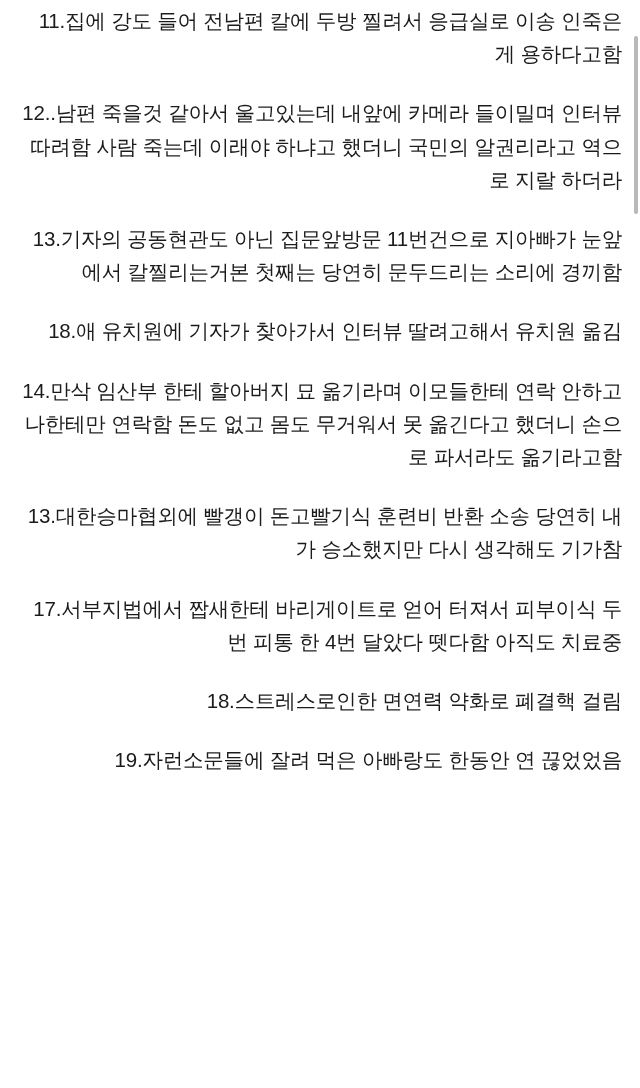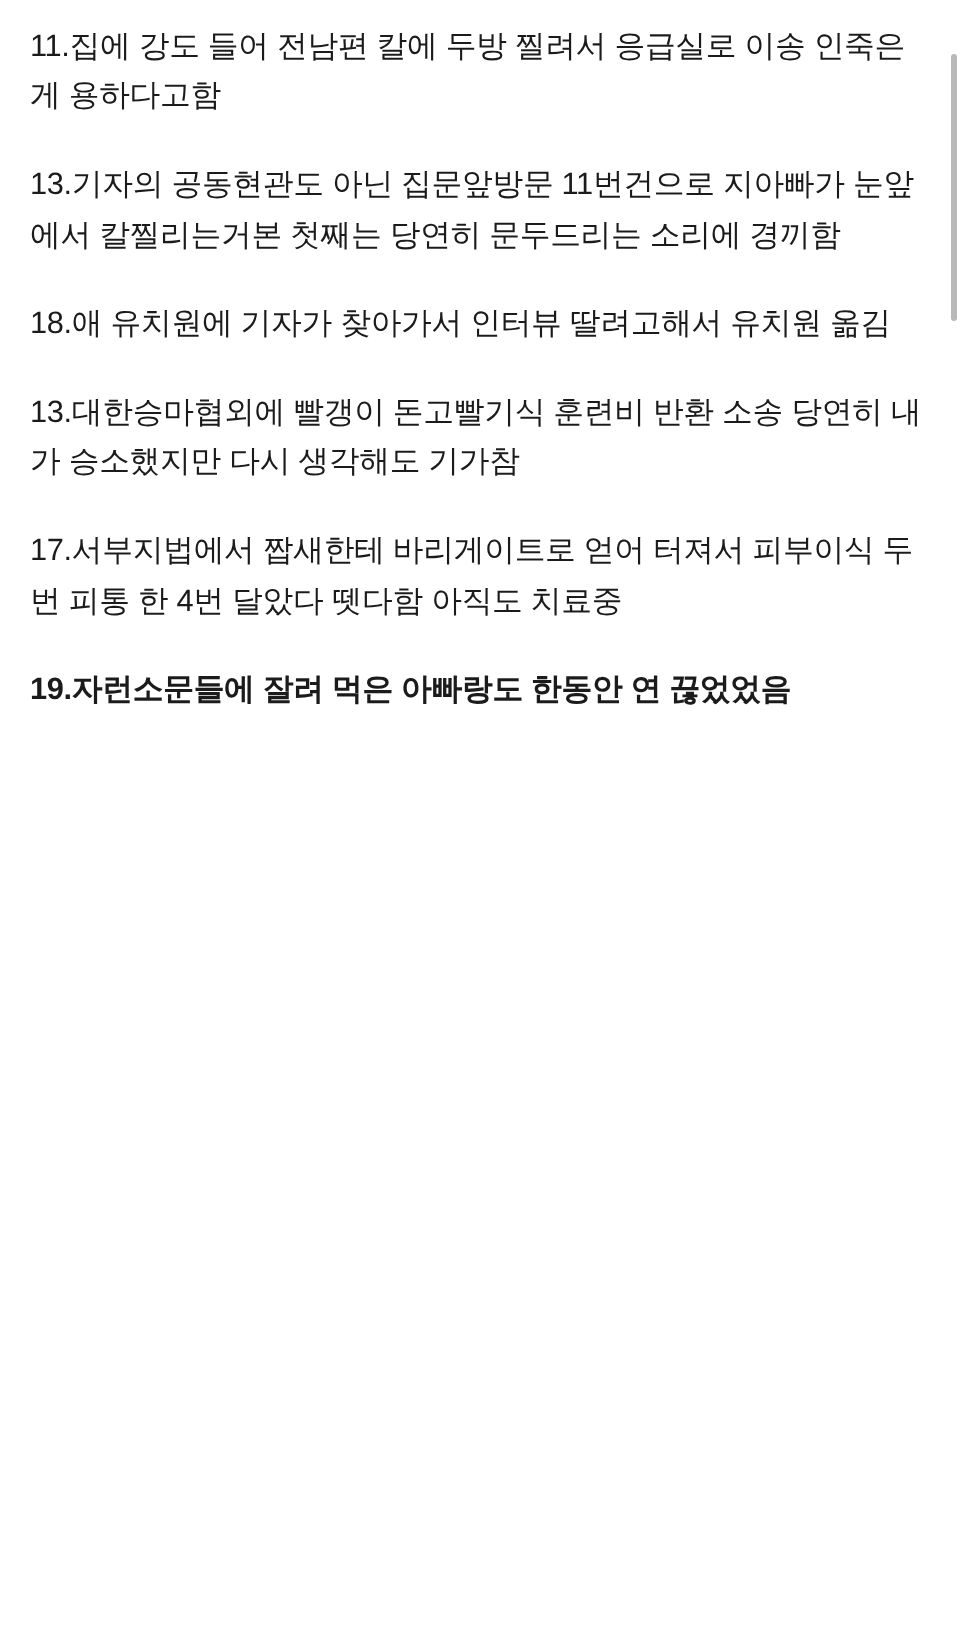--- a/index.html
+++ b/index.html
@@ -12,35 +12,35 @@
   }
   #page {
     position: relative;
     width: 640px;
     height: 1088px;
     background: #ffffff;
     overflow: hidden;
     box-sizing: border-box;
   }
   #content {
-    padding: 14px 18px 10px 20px;
+    padding: 4px 18px 10px 20px;
     box-sizing: border-box;
+    text-align: right;
   }
   .para {
     font-size: 20.5px;
     line-height: 1.62;
     color: #1b1b1b;
     letter-spacing: -0.2px;
     word-break: break-all;
     margin: 0 0 26px 0;
     white-space: pre-wrap;
   }
   .para:last-child {
     margin-bottom: 14px;
-    font-weight: bold;
   }
   
   #scrollbar-track {
     position: absolute;
     top: 0;
     right: 0;
     width: 7px;
     height: 1088px;
     background: transparent;
   }
@@ -54,24 +54,27 @@
     border-radius: 2px;
   }
 </style>
 </head>
 <body>
 
 <div id="page">
 
   <div id="content">
     <p class="para">11.집에 강도 들어 전남편 칼에 두방 찔려서 응급실로 이송 인죽은게 용하다고함</p>
+    <p class="para">12..남편 죽을것 같아서 울고있는데 내앞에 카메라 들이밀며 인터뷰 따려함 사람 죽는데 이래야 하냐고 했더니 국민의 알권리라고 역으로 지랄 하더라</p>
     <p class="para">13.기자의 공동현관도 아닌 집문앞방문 11번건으로 지아빠가 눈앞에서 칼찔리는거본 첫째는 당연히 문두드리는 소리에 경끼함</p>
     <p class="para">18.애 유치원에 기자가 찾아가서 인터뷰 딸려고해서 유치원 옮김</p>
+    <p class="para">14.만삭 임산부 한테 할아버지 묘 옮기라며 이모들한테 연락 안하고 나한테만 연락함 돈도 없고 몸도 무거워서 못 옮긴다고 했더니 손으로 파서라도 옮기라고함</p>
     <p class="para">13.대한승마협외에 빨갱이 돈고빨기식 훈련비 반환 소송 당연히 내가 승소했지만 다시 생각해도 기가참</p>
     <p class="para">17.서부지법에서 짭새한테 바리게이트로 얻어 터져서 피부이식 두번 피통 한 4번 달았다 뗏다함 아직도 치료중</p>
+    <p class="para">18.스트레스로인한 면연력 약화로 폐결핵 걸림</p>
     <p class="para">19.자런소문들에 잘려 먹은 아빠랑도 한동안 연 끊었었음</p>
   </div>
 
   <div id="scrollbar-track">
     <div id="scrollbar-thumb"></div>
   </div>
 
 </div>
 
 </body></html>

